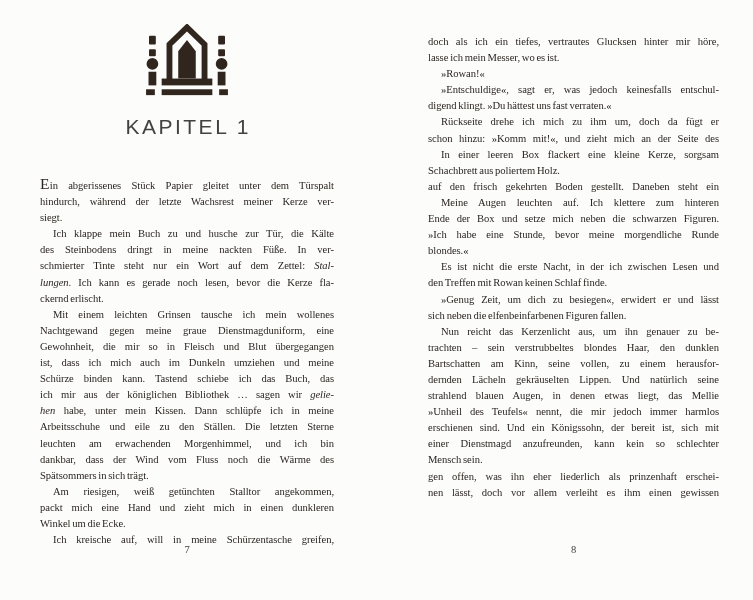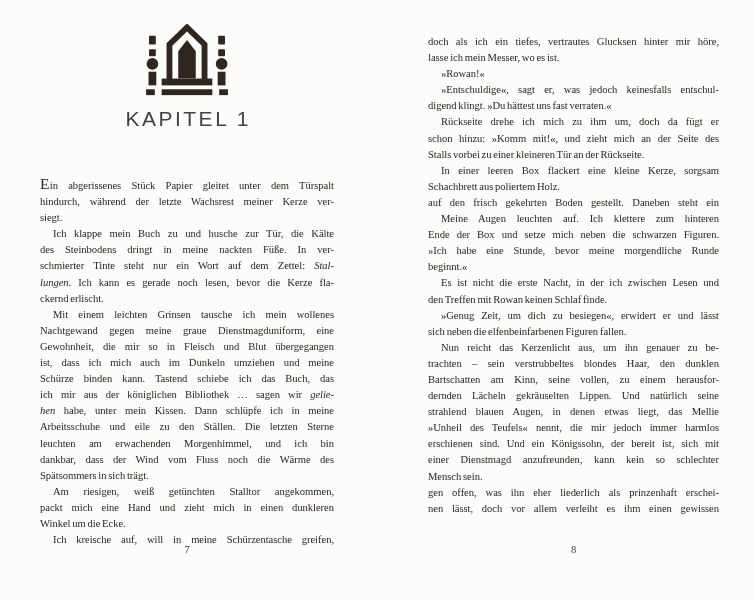--- a/index.html
+++ b/index.html
@@ -13,21 +13,21 @@
     color: #2b2521;
   }
   .spread { position: relative; width: 753px; height: 600px; }
   .page { position: absolute; top: 0; height: 492px; }
   .page-left  { left: 40px;  width: 294px; }
   .page-right { left: 428px; width: 291px; }
 
   .chapter-header { text-align: center; padding-top: 24px; }
   .chapter-header svg { display: inline-block; }
   .chapter-title {
-    margin-top: 3px;
+    margin-top: 11px;
     font-family: "Liberation Sans", sans-serif;
     font-weight: normal;
     font-size: 21px;
     letter-spacing: 2.5px;
     padding-left: 2.5px; 
     color: #424242;
   }
 
   .textblock { position: absolute; left: 0; right: 0; }
   .page-left  .textblock { top: 176px; }
@@ -122,28 +122,27 @@
 
   <div class="page page-right">
     <div class="textblock">
         <div class="line">doch als ich ein tiefes, vertrautes Glucksen hinter mir höre,</div>
         <div class="line last">lasse ich mein Messer, wo es ist.</div>
         <div class="line indent last">»Rowan!«</div>
         <div class="line indent">»Entschuldige«, sagt er, was jedoch keinesfalls entschul-</div>
         <div class="line last">digend klingt. »Du hättest uns fast verraten.«</div>
         <div class="line indent">Rückseite drehe ich mich zu ihm um, doch da fügt er</div>
         <div class="line">schon hinzu: »Komm mit!«, und zieht mich an der Seite des</div>
-        <div class="line last">Stalls vorbei zu einer kleineren Tür an der Rückseite.</div>
         <div class="line indent">In einer leeren Box flackert eine kleine Kerze, sorgsam</div>
         <div class="line last">Schachbrett aus poliertem Holz.</div>
         <div class="line">auf den frisch gekehrten Boden gestellt. Daneben steht ein</div>
         <div class="line indent">Meine Augen leuchten auf. Ich klettere zum hinteren</div>
         <div class="line">Ende der Box und setze mich neben die schwarzen Figuren.</div>
         <div class="line">»Ich habe eine Stunde, bevor meine morgendliche Runde</div>
-        <div class="line last">beginnt.«</div>
+        <div class="line last">blondes.«</div>
         <div class="line indent">Es ist nicht die erste Nacht, in der ich zwischen Lesen und</div>
         <div class="line last">den Treffen mit Rowan keinen Schlaf finde.</div>
         <div class="line indent">»Genug Zeit, um dich zu besiegen«, erwidert er und lässt</div>
         <div class="line last">sich neben die elfenbeinfarbenen Figuren fallen.</div>
         <div class="line indent">Nun reicht das Kerzenlicht aus, um ihn genauer zu be-</div>
         <div class="line">trachten – sein verstrubbeltes blondes Haar, den dunklen</div>
         <div class="line">Bartschatten am Kinn, seine vollen, zu einem herausfor-</div>
         <div class="line">dernden Lächeln gekräuselten Lippen. Und natürlich seine</div>
         <div class="line">strahlend blauen Augen, in denen etwas liegt, das Mellie</div>
         <div class="line">»Unheil des Teufels« nennt, die mir jedoch immer harmlos</div>

